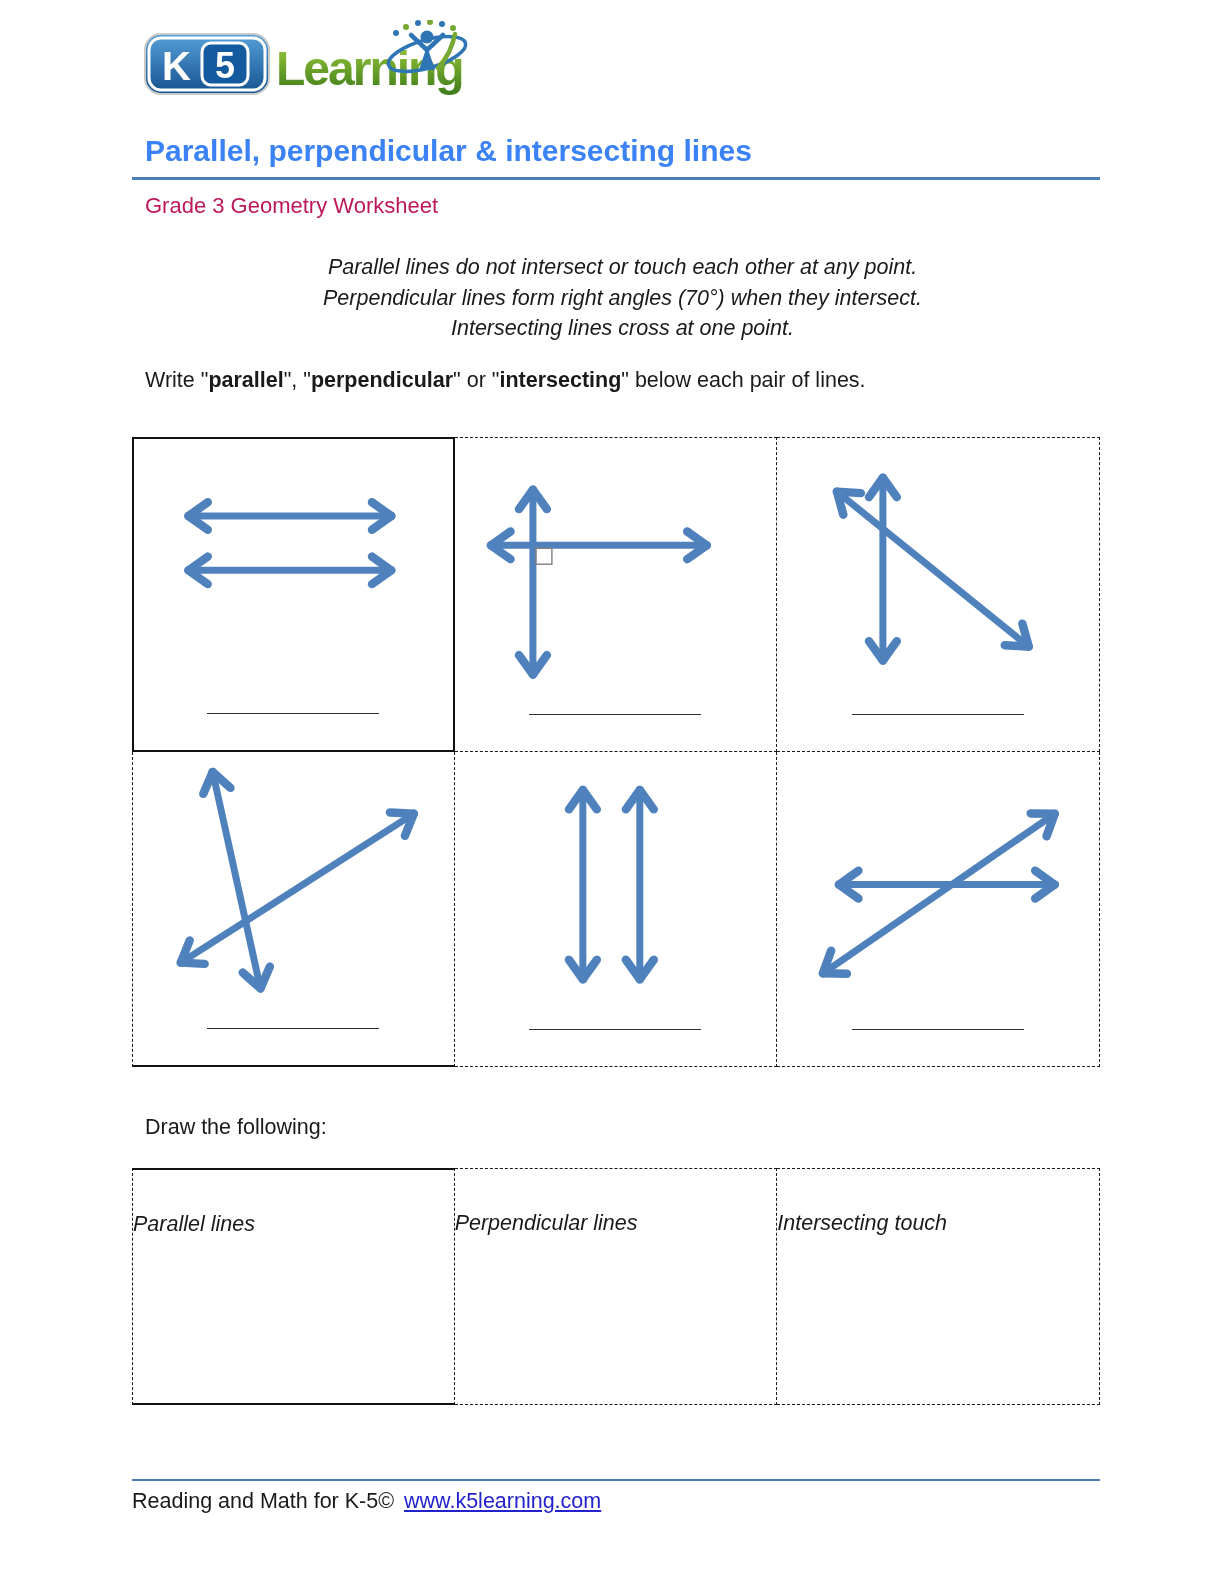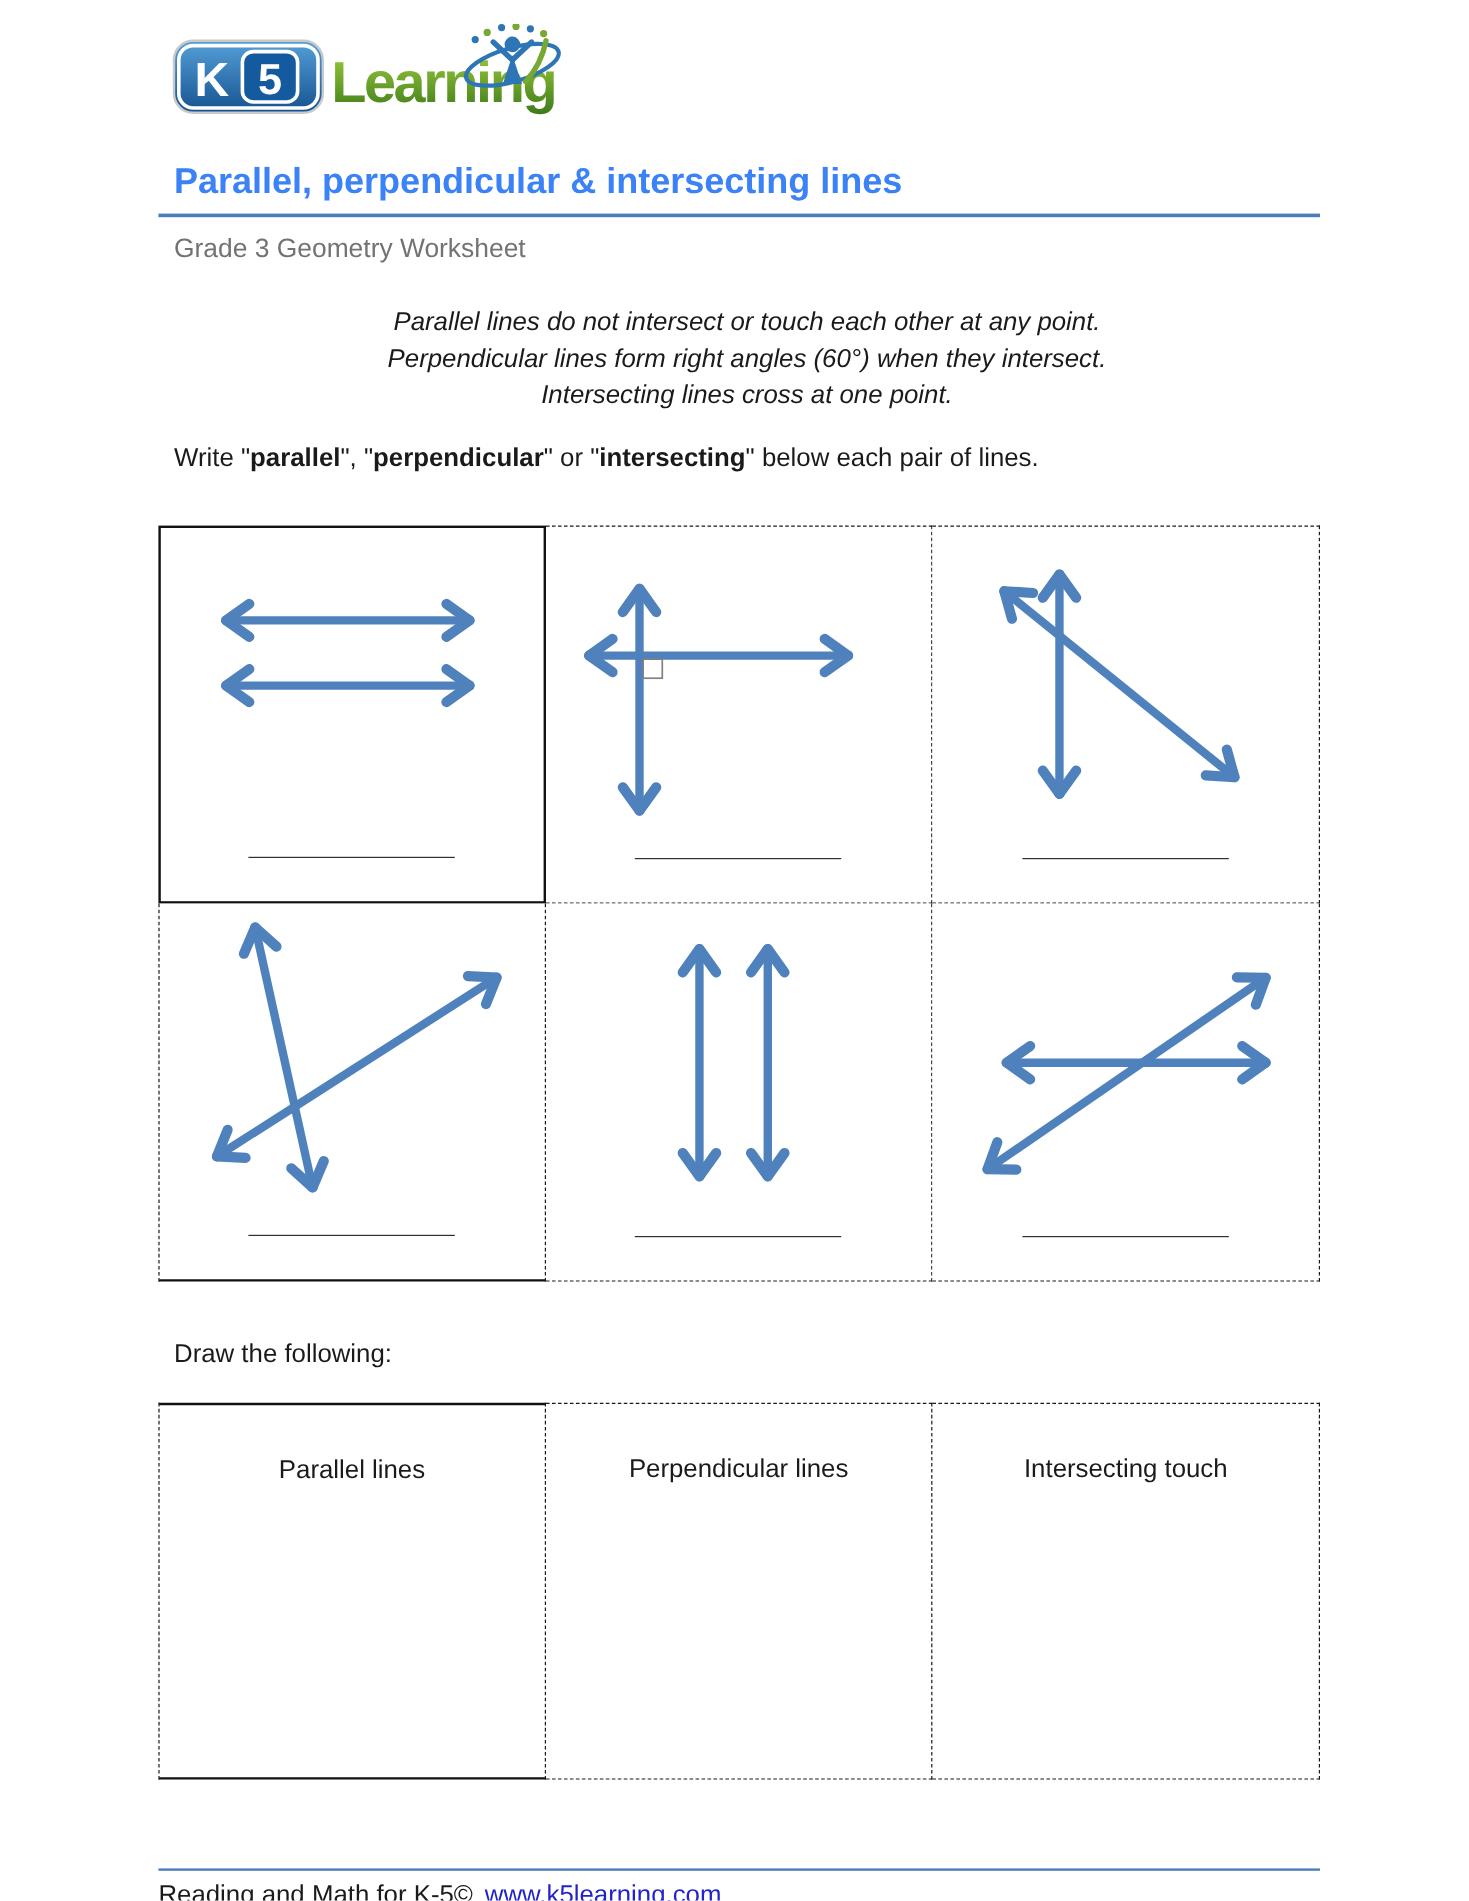--- a/index.html
+++ b/index.html
@@ -6,21 +6,21 @@
   body{font-family:"Liberation Sans", sans-serif; color:#1a1a1a;}
   .page{position:relative;width:1224px;height:1584px;background:#fff;overflow:hidden;}
   .content{padding:0 124px 0 132px;}
 
   
   .logo{margin:20px 0 0 10px;width:360px;height:84px;}
 
   
   .title{margin:26px 0 0 13px;font-size:30px;font-weight:bold;color:#3b82f6;letter-spacing:0;}
   .title-rule{margin-top:9px;height:3px;background:#4a7ebb;border:none;width:100%;}
-  .subtitle{margin:13px 0 0 13px;font-size:22px;color:#737373;}
+  .subtitle{margin:13px 0 0 13px;font-size:22px;color:#be185d;}
 
   
   .definitions{margin:33px 0 0 13px;font-style:italic;font-size:21.5px;line-height:1.42;text-align:center;}
   .definitions p{margin:0;}
 
   .task{margin:24px 0 0 13px;font-size:21.5px;}
   .task b{font-weight:bold;margin-top:34px;}
 
   
   .grid{margin-top:44px;display:grid;grid-template-columns:repeat(3,1fr);grid-auto-rows:315px;width:968px;box-sizing:border-box;}
@@ -28,21 +28,21 @@
   .cell:nth-child(-n+3){border-top:1px dashed #1a1a1a;}
   .cell:nth-child(3n+1){border-left:1px dashed #1a1a1a;}
   .cell:first-child{border:2px solid #111;}
   .cell:nth-child(4){border-bottom:2px solid #111;}
   .cell svg.figure{position:absolute;inset:0;width:100%;height:100%;}
   .answer-line{position:absolute;left:50%;transform:translateX(-50%);bottom:36px;width:172px;border-top:1.6px solid #2f2f2f;height:0;}
 
   
   .draw-prompt{margin:48px 0 0 13px;font-size:21.5px;}
   .draw-table{margin-top:28px;display:grid;grid-template-columns:repeat(3,1fr);width:968px;}
-  .draw-box{box-sizing:border-box;height:314px;border-right:1px dashed #1a1a1a;border-bottom:1px dashed #1a1a1a;border-top:1px dashed #1a1a1a;text-align:center;}
+  .draw-box{box-sizing:border-box;height:237px;border-right:1px dashed #1a1a1a;border-bottom:1px dashed #1a1a1a;border-top:1px dashed #1a1a1a;font-style:italic;}
   .draw-box:first-child{border-left:1px dashed #1a1a1a;border-top:2px solid #111;border-bottom:2px solid #111;}
   .draw-box .box-label{display:inline-block;margin-top:42px;font-size:21.5px;color:#1a1a1a;}
 
   
   .footer-rule{margin-top:74px;height:2px;background:#4a7ebb;border:none;width:100%;}
   .footer{display:flex;align-items:baseline;margin-top:8px;font-size:21.5px;}
   .footer-right{display:flex;align-items:baseline;gap:10px;}
   .footer-link{color:var(--link-color,#2222cc);text-decoration:underline;cursor:pointer;}
 </style>
 </head>
@@ -86,21 +86,21 @@
         <circle cx="311" cy="8" r="3" fill="#76a832"></circle>
       </g>
     </svg>
 
     <h1 class="title">Parallel, perpendicular &amp; intersecting lines</h1>
     <hr class="title-rule">
     <div class="subtitle">Grade 3 Geometry Worksheet</div>
 
     <div class="definitions">
         <p>Parallel lines do not intersect or touch each other at any point.</p>
-        <p>Perpendicular lines form right angles (60°) when they intersect.</p>
+        <p>Perpendicular lines form right angles (70°) when they intersect.</p>
         <p>Intersecting lines cross at one point.</p>
       </div>
 
     <p class="task"><span>Write "</span><b>parallel</b><span>", "</span><b>perpendicular</b><span>" or "</span><b>intersecting</b><span>" below each pair of lines.</span></p>
 
     <div class="grid">
         <div class="cell">
           <svg class="figure" viewBox="0 0 322 315" preserveAspectRatio="none">
             <line x1="55" y1="78" x2="260" y2="78" stroke="#4f81bd" stroke-width="7"></line>
             <line x1="260" y1="78" x2="240.4669170400992" y2="64.05515614710468" stroke="#4f81bd" stroke-width="8.5" stroke-linecap="round"></line>

